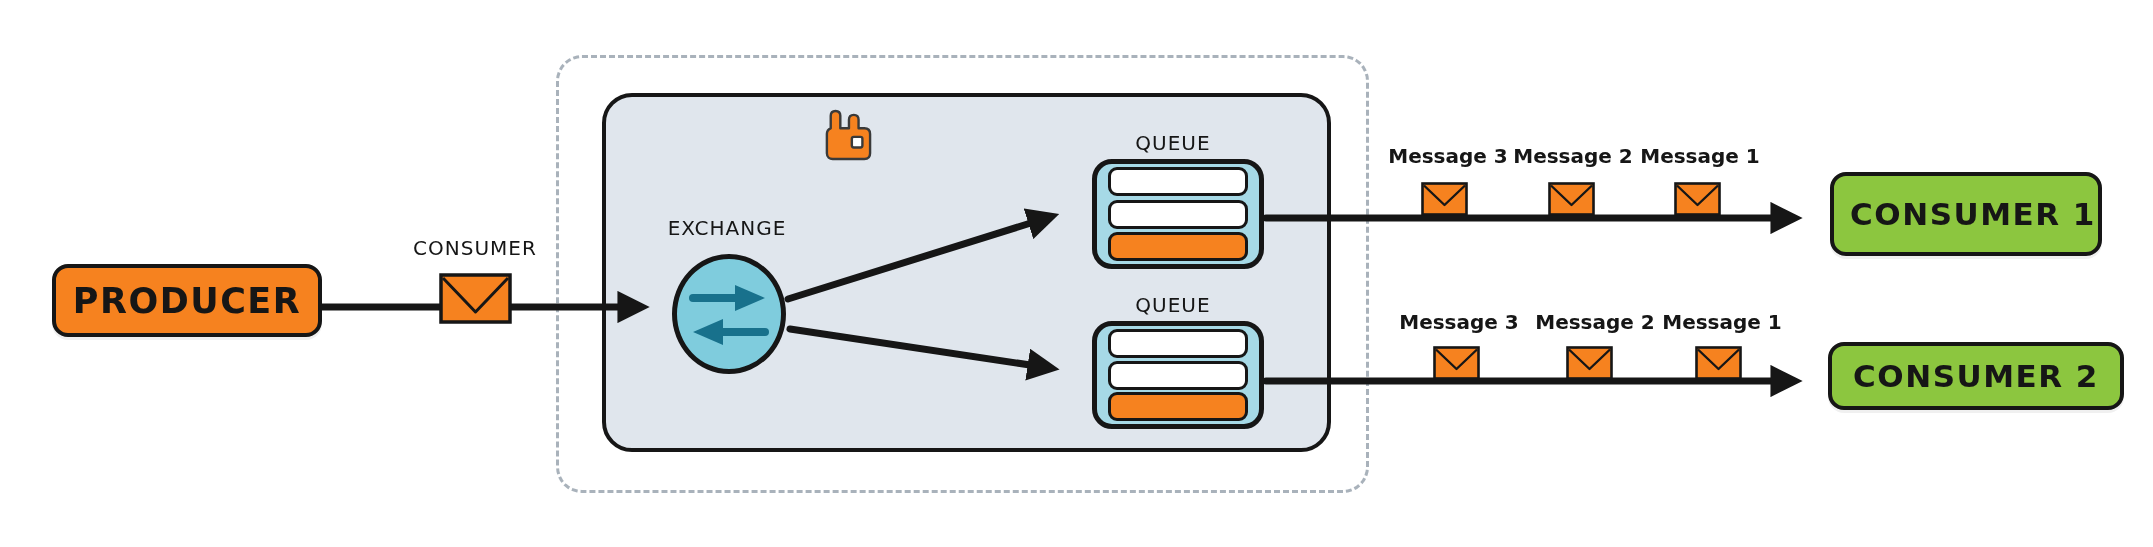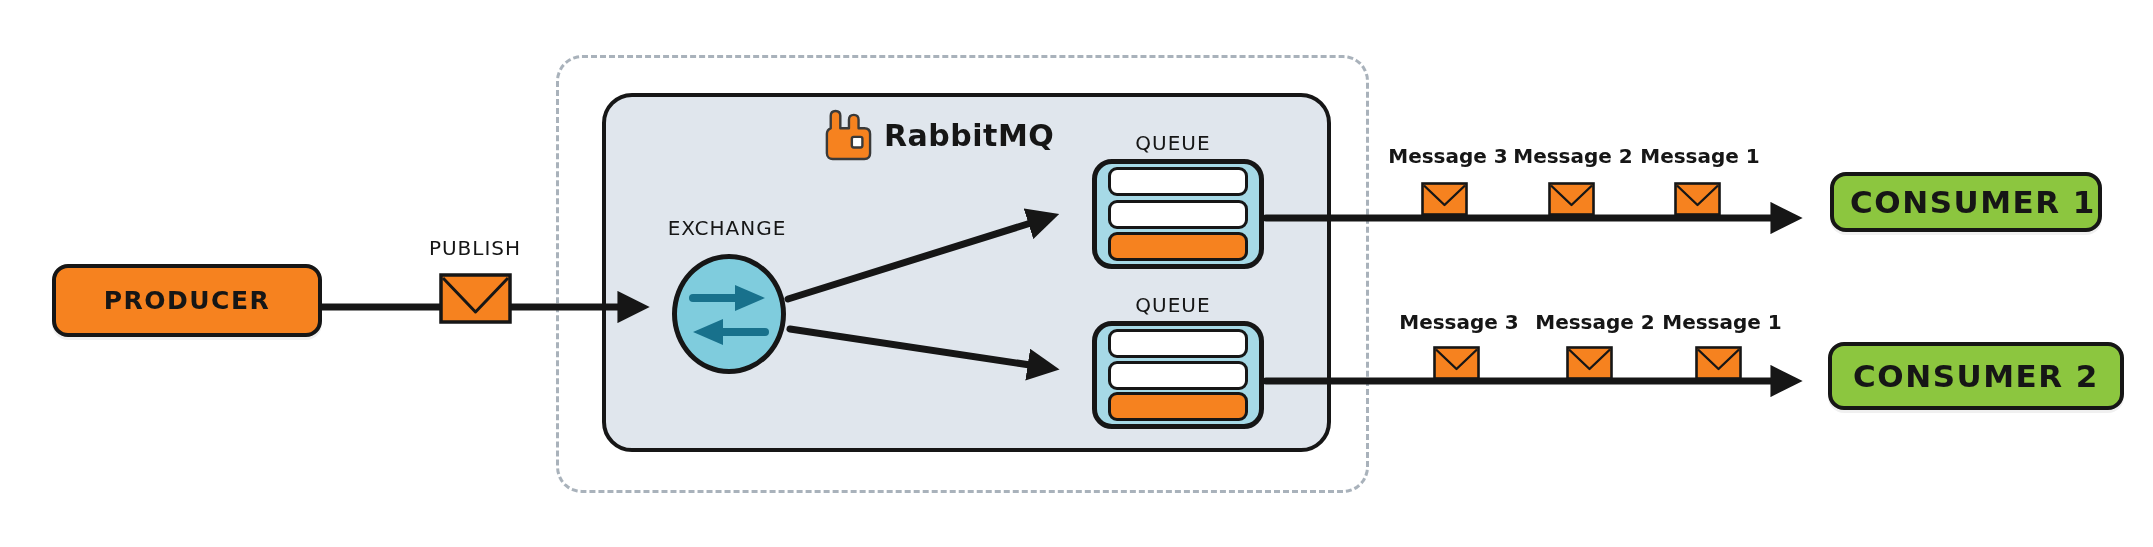--- a/index.html
+++ b/index.html
@@ -9,21 +9,21 @@
   }
   .abs { position:absolute; }
   .arrow-layer { position:absolute; left:0; top:0; pointer-events:none; }
 
   .node {
     display:flex; align-items:center; justify-content:center;
     border:4px solid var(--ink,#161616); border-radius:16px;
     font-weight:700; letter-spacing:1.5px; box-sizing:border-box;
     box-shadow:0 3px 0 rgba(0,0,0,0.06);
   }
-  .producer { background:var(--orange,#f6821f); font-size:25px; }
+  .producer { background:var(--orange,#f6821f); font-size:35px; }
   .consumer { background:var(--green,#8cc63f); font-size:31px; }
 
   .dashed-box { border:3.5px dashed var(--dash-gray,#a9b2bb); border-radius:26px; box-sizing:border-box; }
   .server-box { background:var(--server-fill,#e0e6ed); border:4.5px solid var(--ink,#161616); border-radius:30px; box-sizing:border-box; }
 
   .brand { display:flex; align-items:center; gap:12px; font-size:30px; font-weight:600; letter-spacing:0.5px; }
 
   .small-label { font-size:20px; font-weight:400; text-align:center; letter-spacing:1px; }
   .msg-label   { font-size:20px; font-weight:600; text-align:center; white-space:nowrap; }
 
@@ -61,32 +61,31 @@
       <path d="M790 329 L1050 368" marker-end="url(#head)"></path>
       <path d="M1266 218 L1793 218" marker-end="url(#head)"></path>
       <path d="M1266 381 L1793 381" marker-end="url(#head)"></path>
     </g>
   </svg>
 
   <div class="abs node producer" style="left:52px; top:264px; width:270px; height:73px;">
     <span>PRODUCER</span>
   </div>
 
-  <div class="abs small-label" style="left:400px; top:236px; width:150px;">PUBLISH</div>
+  <div class="abs small-label" style="left:400px; top:236px; width:150px;">CONSUMER</div>
   <svg class="abs" style="left:439px; top:273px;" width="73" height="51" viewBox="0 0 73 51">
     <rect x="2" y="2" width="69" height="47" fill="#f6821f" stroke="#161616" stroke-width="3.5"></rect>
     <path d="M4 5 L36.5 39 L69 5" fill="none" stroke="#161616" stroke-width="3" stroke-linejoin="round"></path>
   </svg>
 
   <div class="abs brand" style="left:824px; top:106px; height:58px;">
     <svg width="48" height="54" viewBox="0 0 50 54">
       <path d="M12 2 C9 2 7 4 7 7 L7 20 C4 21 3 23 3 26 L3 46 C3 50 6 52 9 52 L42 52 C46 52 48 50 48 46 L48 26 C48 22 46 20 42 20 L36 20 L36 11 C36 8 34 6 31 6 C28 6 26 8 26 11 L26 20 L17 20 L17 7 C17 4 15 2 12 2 Z" fill="#f6821f" stroke="#3a3a3a" stroke-width="2.5" stroke-linejoin="round"></path>
       <rect x="29" y="29" width="11" height="11" rx="2" fill="#ffffff" stroke="#3a3a3a" stroke-width="2.5"></rect>
     </svg>
-    <span>RabbitMQ</span>
   </div>
 
   <div class="abs small-label" style="left:652px; top:216px; width:150px;">EXCHANGE</div>
   <div class="abs exchange" style="left:672px; top:254px; width:114px; height:120px;">
     <svg width="92" height="84" viewBox="0 0 92 84">
       <g stroke="#18718c" stroke-width="8" stroke-linecap="round" fill="#18718c">
         <line x1="10" y1="26" x2="54" y2="26"></line>
         <polygon points="82,26 52,13 52,39" stroke="none"></polygon>
         <line x1="82" y1="60" x2="38" y2="60"></line>
         <polygon points="10,60 40,47 40,73" stroke="none"></polygon>
@@ -133,20 +132,20 @@
   </svg>
   <svg class="abs" style="left:1566px; top:346px;" width="47" height="34" viewBox="0 0 47 34">
     <rect x="1.5" y="1.5" width="44" height="31" fill="#f6821f" stroke="#161616" stroke-width="2.6"></rect>
     <path d="M3 3.5 L23.5 23 L44 3.5" fill="none" stroke="#161616" stroke-width="2.4" stroke-linejoin="round"></path>
   </svg>
   <svg class="abs" style="left:1695px; top:346px;" width="47" height="34" viewBox="0 0 47 34">
     <rect x="1.5" y="1.5" width="44" height="31" fill="#f6821f" stroke="#161616" stroke-width="2.6"></rect>
     <path d="M3 3.5 L23.5 23 L44 3.5" fill="none" stroke="#161616" stroke-width="2.4" stroke-linejoin="round"></path>
   </svg>
 
-  <div class="abs node consumer" style="left:1830px; top:172px; width:272px; height:60px;padding-left:14px;">
+  <div class="abs node consumer" style="left:1830px; top:172px; width:272px; height:84px;padding-left:14px;">
     <span>CONSUMER 1</span>
   </div>
   <div class="abs node consumer" style="left:1828px; top:342px; width:296px; height:68px;">
     <span>CONSUMER 2</span>
   </div>
 
 </div>
 
 </body></html>

